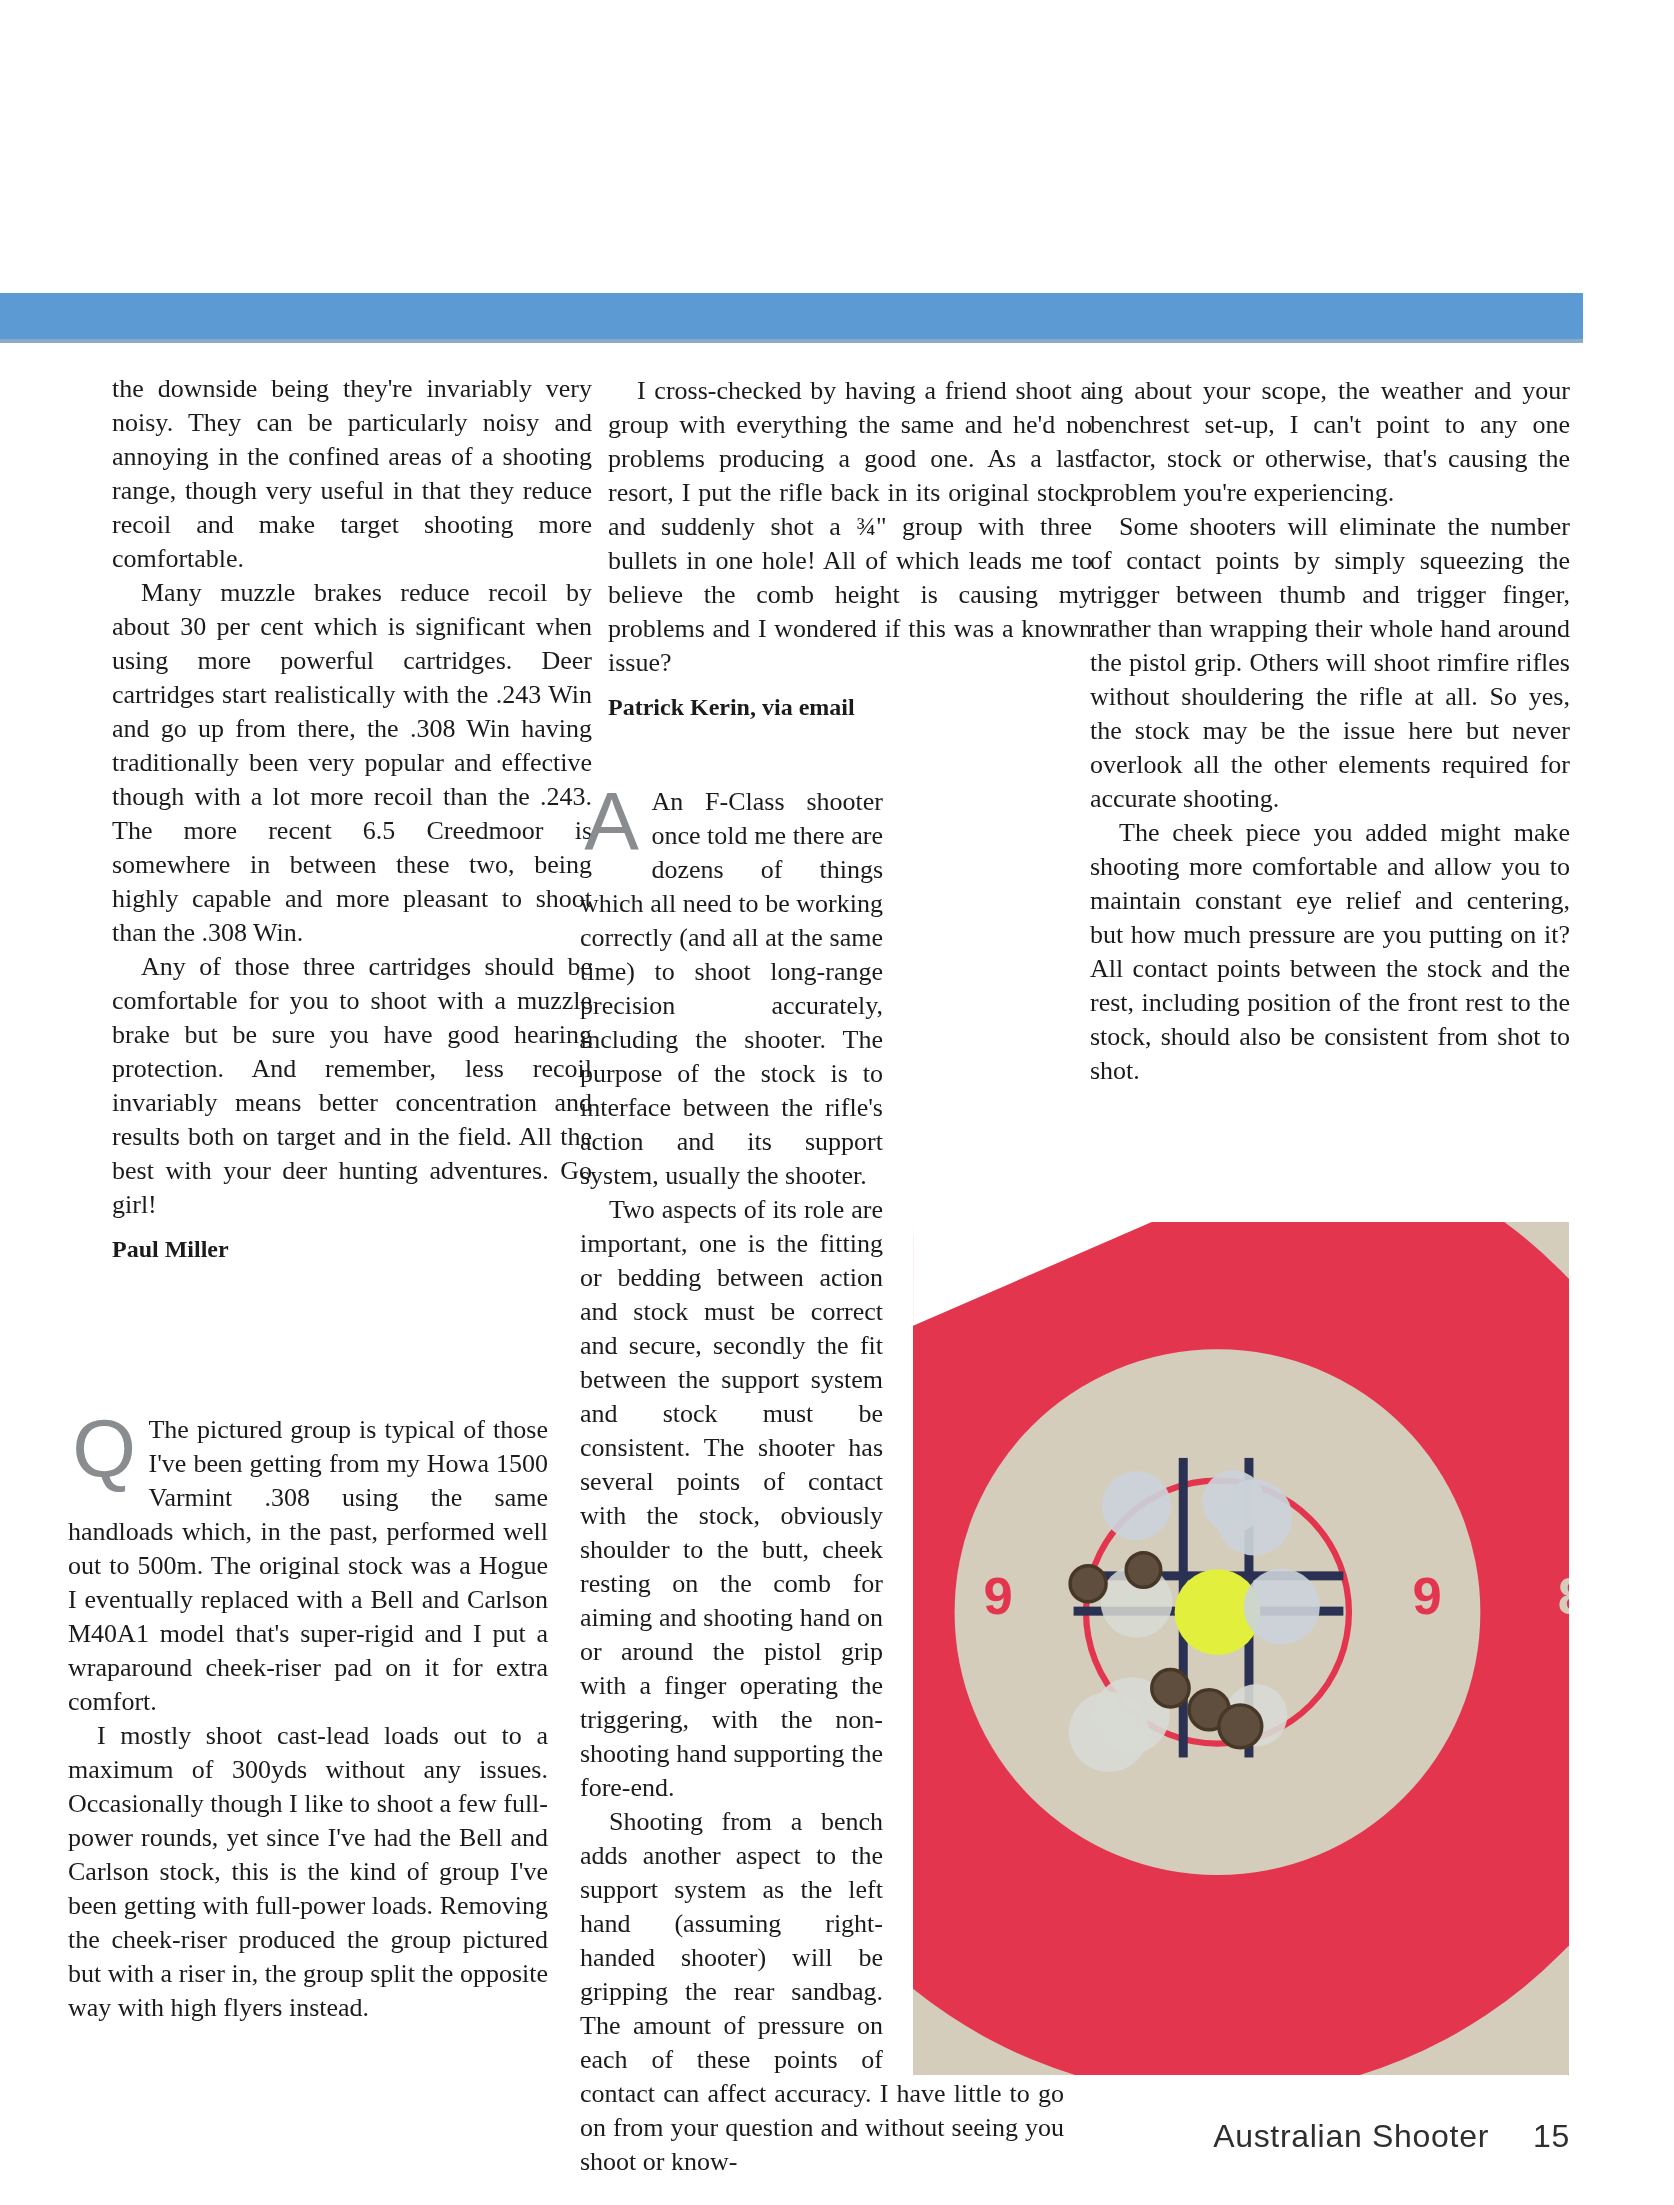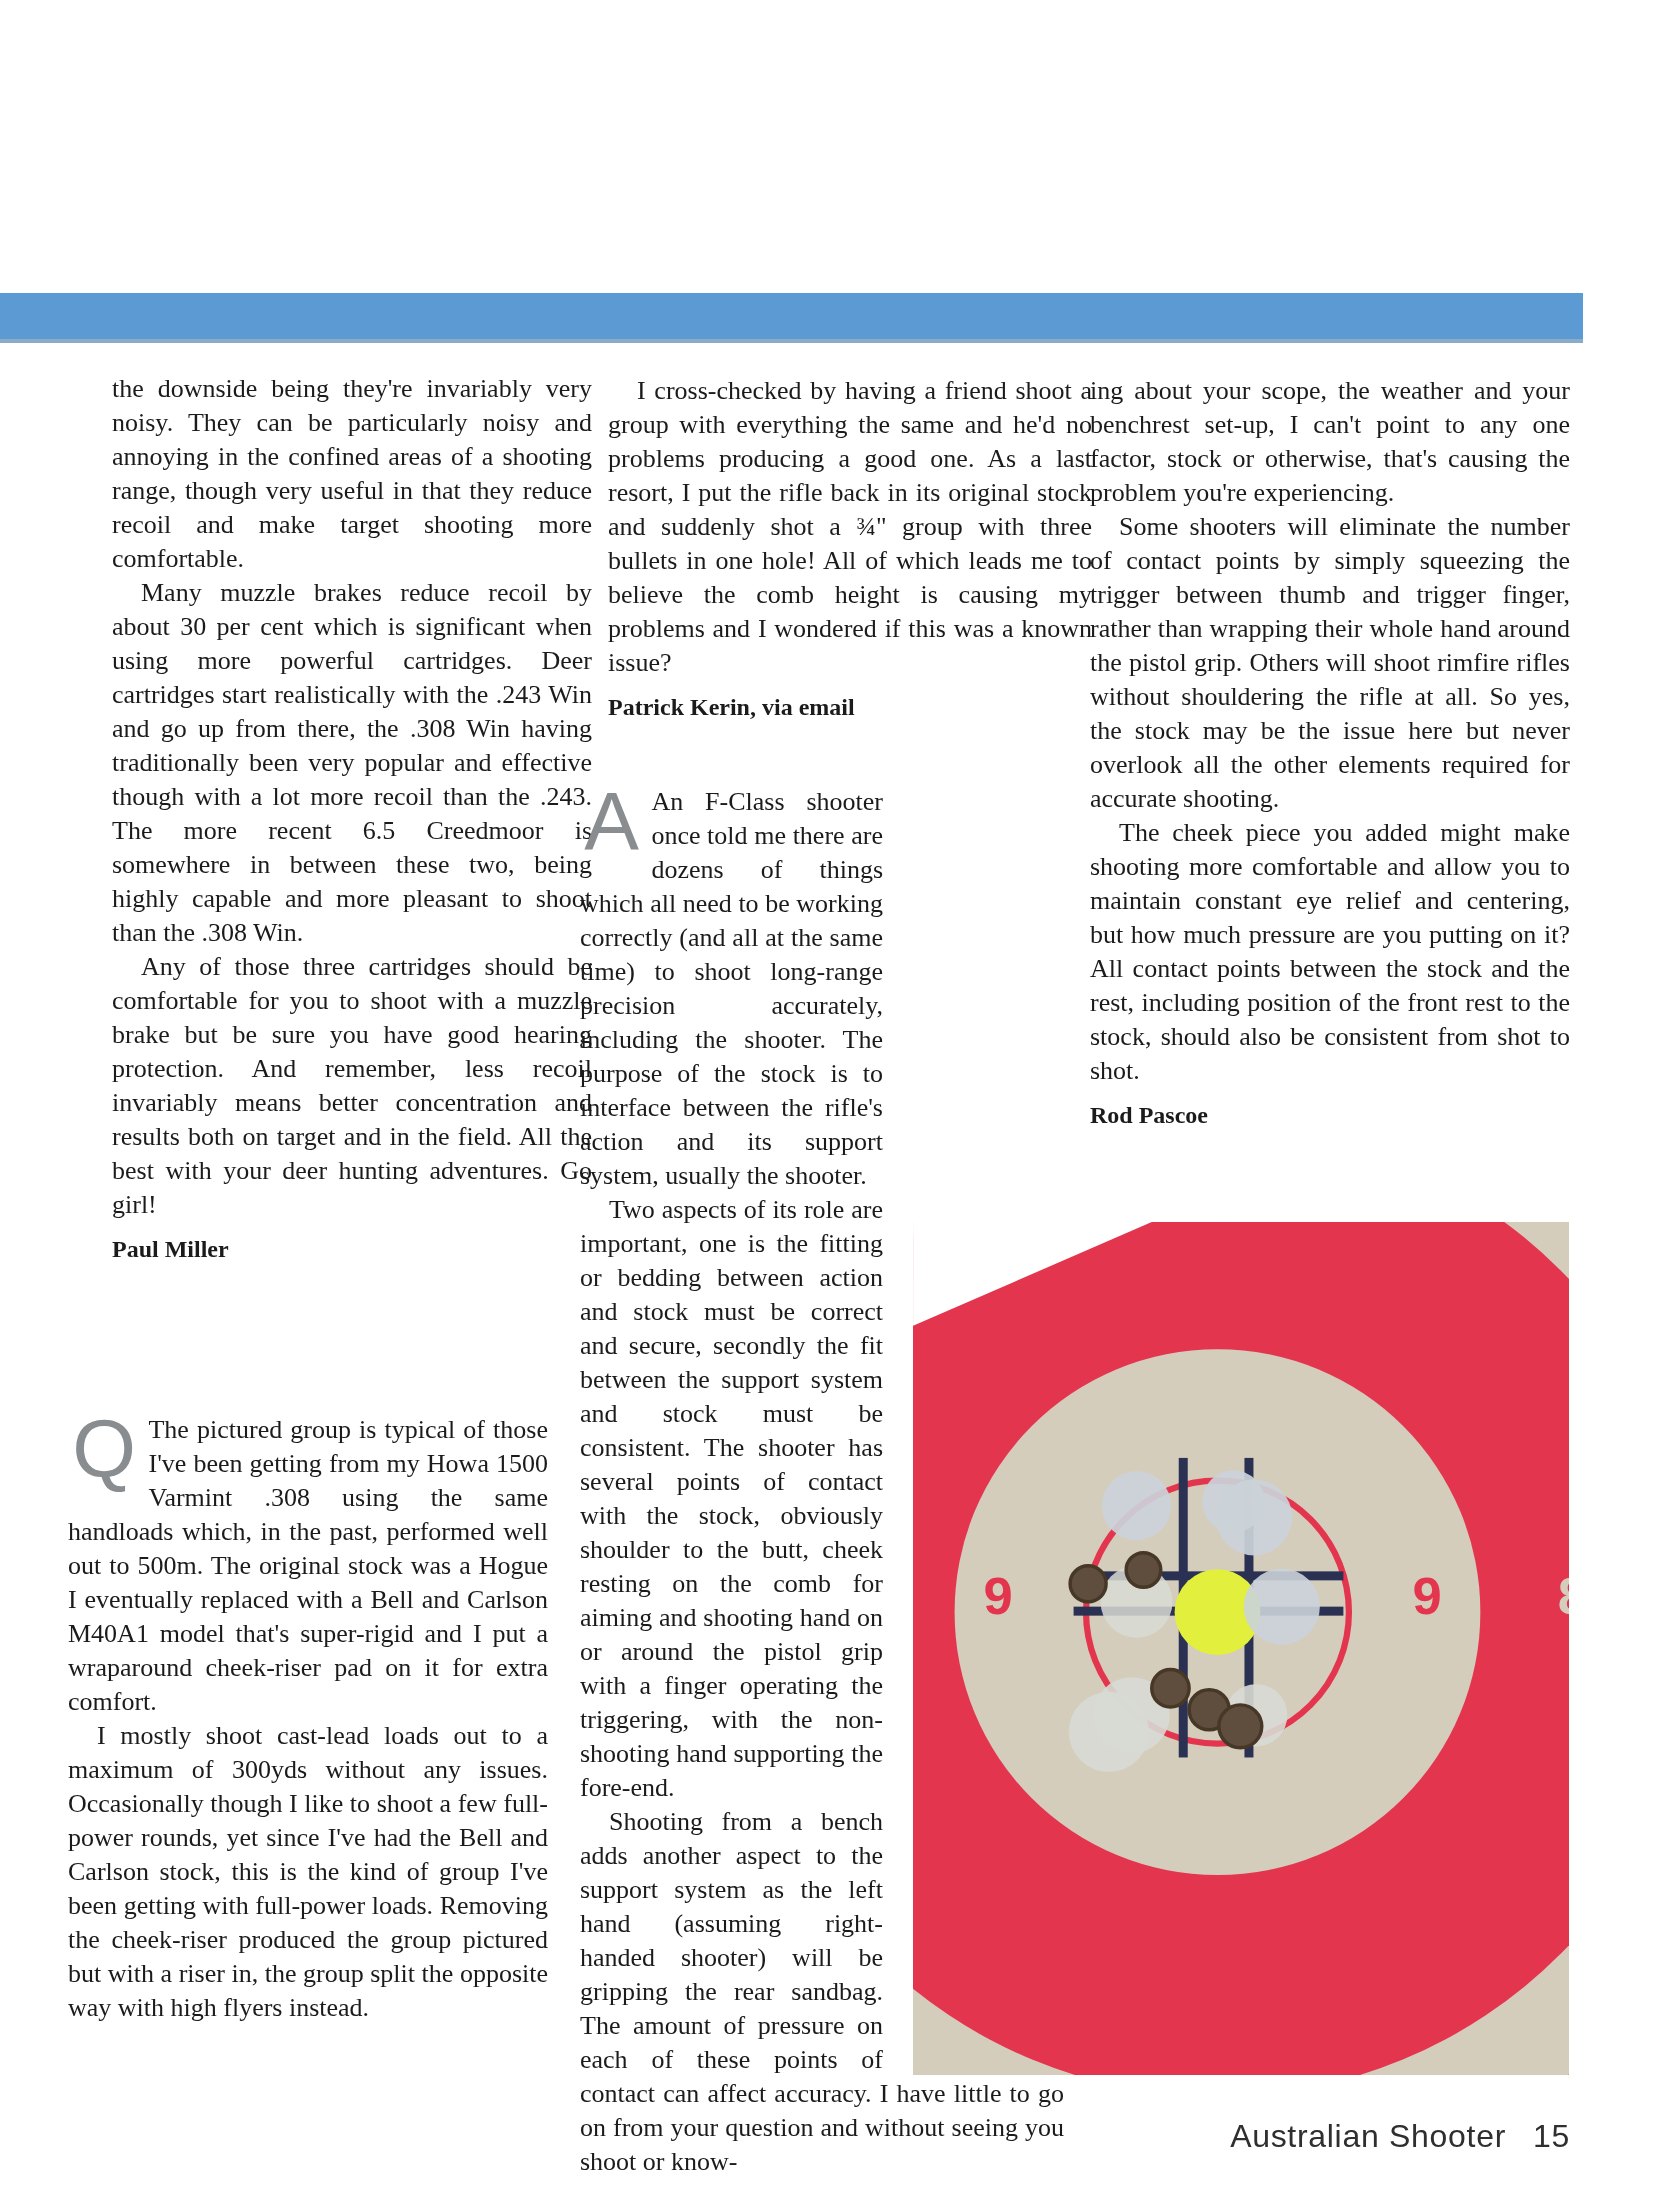--- a/index.html
+++ b/index.html
@@ -8,21 +8,21 @@
   .topbar{position:absolute;left:0;top:293px;width:1583px;height:46px;background:#5b9ad2;border-bottom:4.2px solid #8aacc4;}
   .col{position:absolute;font-size:26px;line-height:34px;text-align:justify;}
   .col p{margin:0;}
   p.ind{text-indent:29px;}
   p.sig{font-weight:bold;margin-top:9.7px;font-size:24px;text-align:left;}
   .dropcap{float:left;font-family:"Liberation Sans",sans-serif;font-size:82px;line-height:64px;color:#8a8d90;margin:4.2px 12.5px 0 4.2px;}
   .photo-spacer{float:right;width:181px;height:920px;margin-top:340px;}
   figure.photo{position:absolute;left:913px;top:1222px;width:656px;height:853px;margin:0;}
   figure.photo svg{display:block;width:656px;height:853px;}
   .footer{position:absolute;left:1090px;top:2118px;width:480px;text-align:right;font-family:"Liberation Sans",sans-serif;font-size:32px;color:#2f2f2f;letter-spacing:0.7px;}
-  .footer .num{margin-left:27px;}
+  .footer .num{margin-left:44px;}
   .ring-num{font-family:"Liberation Sans",sans-serif;font-size:76px;font-weight:bold;}
 </style>
 </head>
 <body>
 
 <div class="page">
 
   <div class="topbar" style="background: rgb(91, 154, 210); border-bottom-color: rgb(138, 172, 196);"></div>
 
   <section class="col" style="left:68px;top:372px;width:480px;margin-left:44px;">
@@ -50,21 +50,20 @@
       <span class="dropcap">A</span><span>An F-Class shooter once told me there are dozens of things which all need to be working correctly (and all at the same time) to shoot long-range precision accurately, including the shooter. The purpose of the stock is to interface between the rifle's action and its support system, usually the shooter.</span>
     </p>
     <p class="ind">Two aspects of its role are important, one is the fitting or bedding between action and stock must be correct and secure, secondly the fit between the support system and stock must be consistent. The shooter has several points of contact with the stock, obviously shoulder to the butt, cheek resting on the comb for aiming and shooting hand on or around the pistol grip with a finger operating the triggering, with the non-shooting hand supporting the fore-end.</p>
     <p class="ind">Shooting from a bench adds another aspect to the support system as the left hand (assuming right-handed shooter) will be gripping the rear sandbag. The amount of pressure on each of these points of contact can affect accuracy. I have little to go on from your question and without seeing you shoot or know-</p>
   </section>
 
   <section class="col" style="left:1090px;top:374px;width:480px;">
     <p>ing about your scope, the weather and your benchrest set-up, I can't point to any one factor, stock or otherwise, that's causing the problem you're experiencing.</p>
     <p class="ind">Some shooters will eliminate the number of contact points by simply squeezing the trigger between thumb and trigger finger, rather than wrapping their whole hand around the pistol grip. Others will shoot rimfire rifles without shouldering the rifle at all. So yes, the stock may be the issue here but never overlook all the other elements required for accurate shooting.</p>
     <p class="ind">The cheek piece you added might make shooting more comfortable and allow you to maintain constant eye relief and centering, but how much pressure are you putting on it? All contact points between the stock and the rest, including position of the front rest to the stock, should also be consistent from shot to shot.</p>
-    <p class="sig">Rod Pascoe</p>
   </section>
 
   <figure class="photo">
     <svg viewBox="0 0 948 1233" xmlns="http://www.w3.org/2000/svg">
 
       <rect x="0" y="0" width="948" height="1233" fill="#e4354e"></rect>
 
       <circle cx="440" cy="564" r="860" fill="#d5cdbc"></circle>
       <circle cx="440" cy="564" r="843" fill="none" stroke-width="8" stroke="#e4354e"></circle>
 

